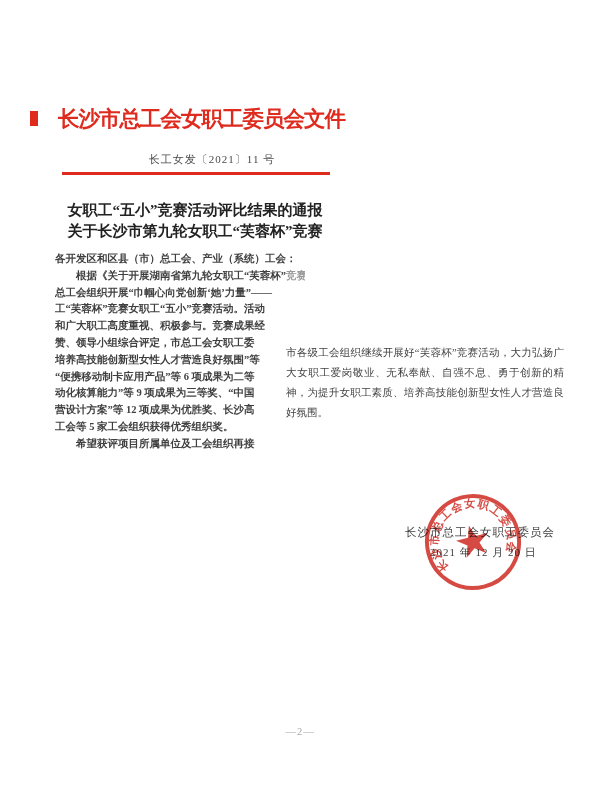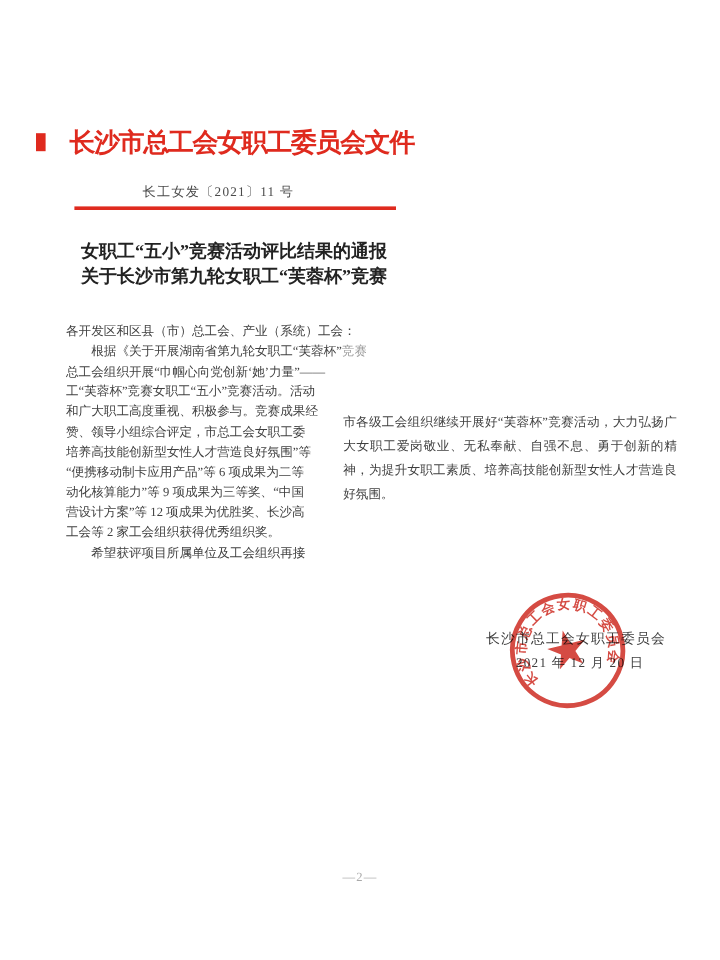--- a/index.html
+++ b/index.html
@@ -11,33 +11,33 @@
   
   .edge-artifact{position:absolute;left:30px;top:92px;width:8px;height:15px;background:#df2a1e;}
   
   .org-title{
     position:absolute;left:58px;top:85px;width:284px;
     font-family:"Liberation Sans","DejaVu Sans",sans-serif;
     font-weight:bold;font-size:21.5px;letter-spacing:-1px;
     color:#df2a1e;white-space:nowrap;text-align:center;
   }
   .doc-number{
-    position:absolute;left:40px;top:133px;width:284px;text-align:center;
+    position:absolute;left:70px;top:133px;width:284px;text-align:center;
     font-size:11px;color:#4a4a4a;letter-spacing:1px;
   }
   .red-rule{position:absolute;left:62px;top:153px;width:268px;height:3px;background:#df2a1e;}
   
   .doc-title{
     position:absolute;left:45px;top:181px;width:300px;text-align:center;
     font-weight:bold;font-size:15px;line-height:21px;color:#222;
   }
   
   .left-col{
-    position:absolute;left:55px;top:250px;width:250px;
-    font-size:10.5px;line-height:16.8px;color:#3f3f3f;
+    position:absolute;left:55px;top:232px;width:250px;
+    font-size:10.5px;line-height:16.8px;color:#3f3f3f;font-weight:bold;
   }
   .left-col .ln{white-space:nowrap;overflow:hidden;}
   .faded{color:#9a9a9a;}
   
   .right-col{
     position:absolute;left:286px;top:324px;width:278px;
     font-size:10.5px;line-height:20px;color:#3f3f3f;text-align:justify;
   }
   
   .attachments{
@@ -83,21 +83,21 @@
     <div class="ln">各开发区和区县（市）总工会、产业（系统）工会：</div>
     <div class="ln"><span>　　根据《关于开展湖南省第九轮女职工“芙蓉杯”</span><span class="faded">竞赛女职工“五小”</span></div>
     <div class="ln">总工会组织开展“巾帼心向党创新‘她’力量”——</div>
     <div class="ln">工“芙蓉杯”竞赛女职工“五小”竞赛活动。活动</div>
     <div class="ln">和广大职工高度重视、积极参与。竞赛成果经</div>
     <div class="ln">赞、领导小组综合评定，市总工会女职工委</div>
     <div class="ln">培养高技能创新型女性人才营造良好氛围”等</div>
     <div class="ln">“便携移动制卡应用产品”等 6 项成果为二等</div>
     <div class="ln">动化核算能力”等 9 项成果为三等奖、“中国</div>
     <div class="ln">营设计方案”等 12 项成果为优胜奖、长沙高</div>
-    <div class="ln">工会等 2 家工会组织获得优秀组织奖。</div>
+    <div class="ln">工会等 5 家工会组织获得优秀组织奖。</div>
     <div class="ln">　　希望获评项目所属单位及工会组织再接</div>
   </div>
 
   <div class="right-col">市各级工会组织继续开展好“芙蓉杯”竞赛活动，大力弘扬广大女职工爱岗敬业、无私奉献、自强不息、勇于创新的精神，为提升女职工素质、培养高技能创新型女性人才营造良好氛围。</div>
 
 
   <div class="sig-org">长沙市总工会女职工委员会</div>
   <div class="sig-date">2021 年 12 月 20 日</div>
 
   <svg class="seal" viewBox="-54 -54 108 108" xmlns="http://www.w3.org/2000/svg">

